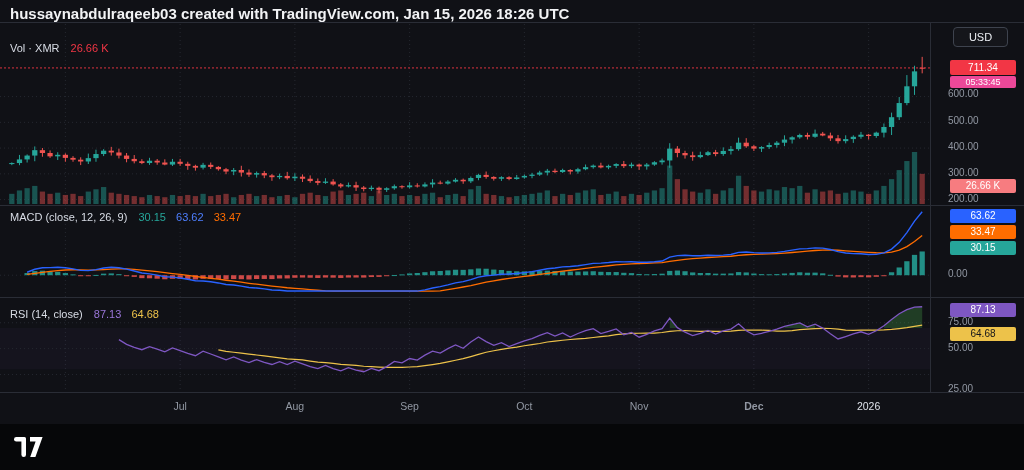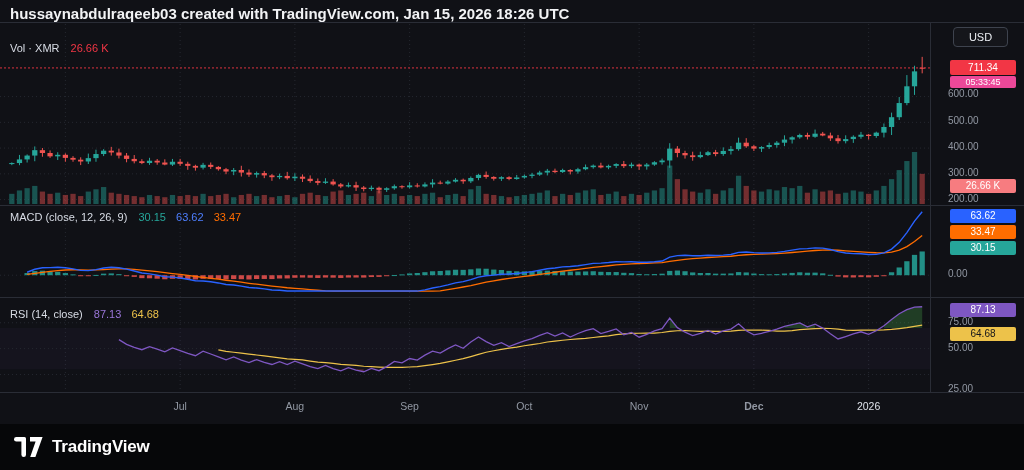--- a/index.html
+++ b/index.html
@@ -629,15 +629,14 @@
       <div class="axis-label" style="top: 8px; left: 733.875px; font-weight: bold;">Dec</div>
       <div class="axis-label bright" style="top: 8px; left: 848.625px;">2026</div>
     </div>
 
   <div id="footer">
     <svg width="30" height="20" viewBox="0 0 30 20">
       <rect x="0" y="0" width="12" height="4.6" rx="2.3" fill="#ffffff"></rect>
       <rect x="7.4" y="0" width="4.6" height="20" rx="2.3" fill="#ffffff"></rect>
       <path d="M16 0 H28.6 L21.4 20 H16.2 L21.6 4.6 H16 Z" fill="#ffffff"></path>
     </svg>
-    <span id="wordmark">TradingView</span>
   </div>
 </div>
 
 </body></html>

